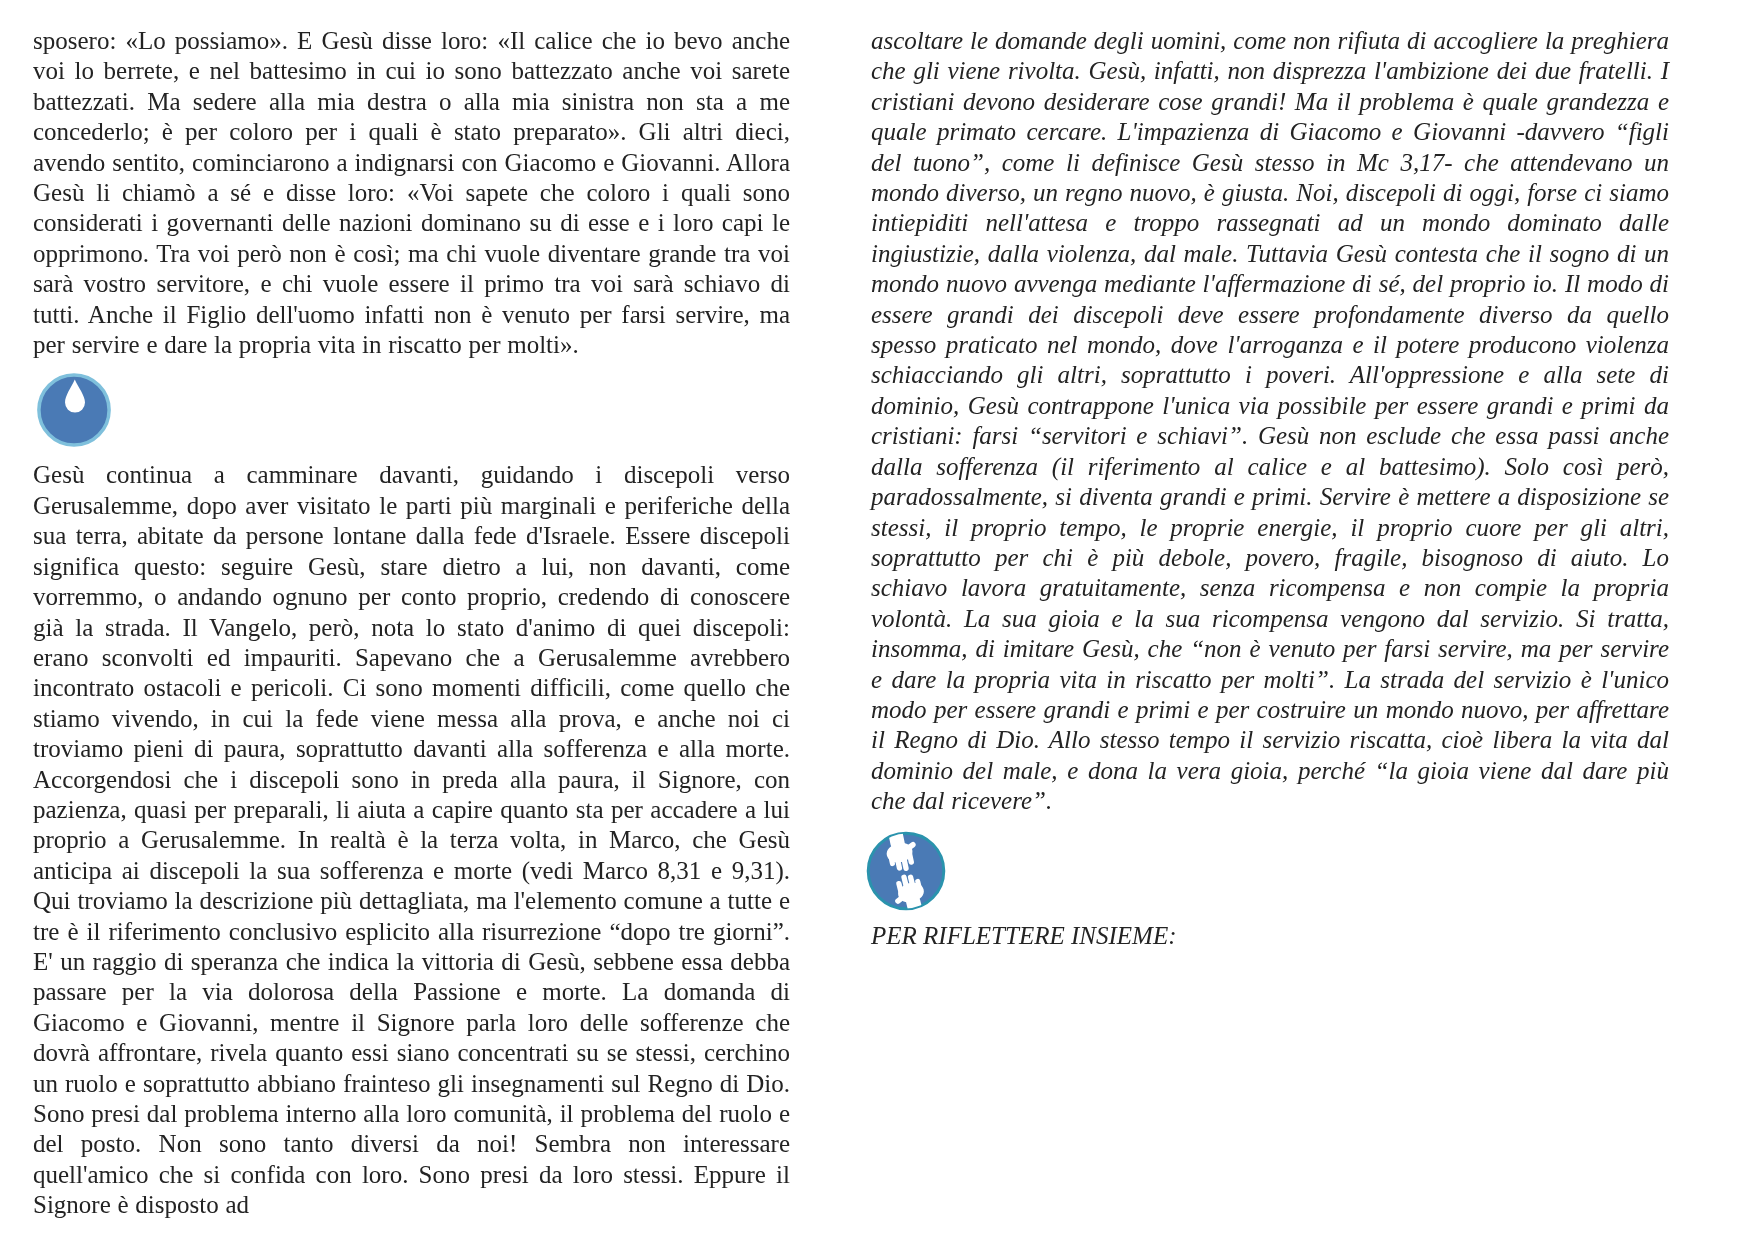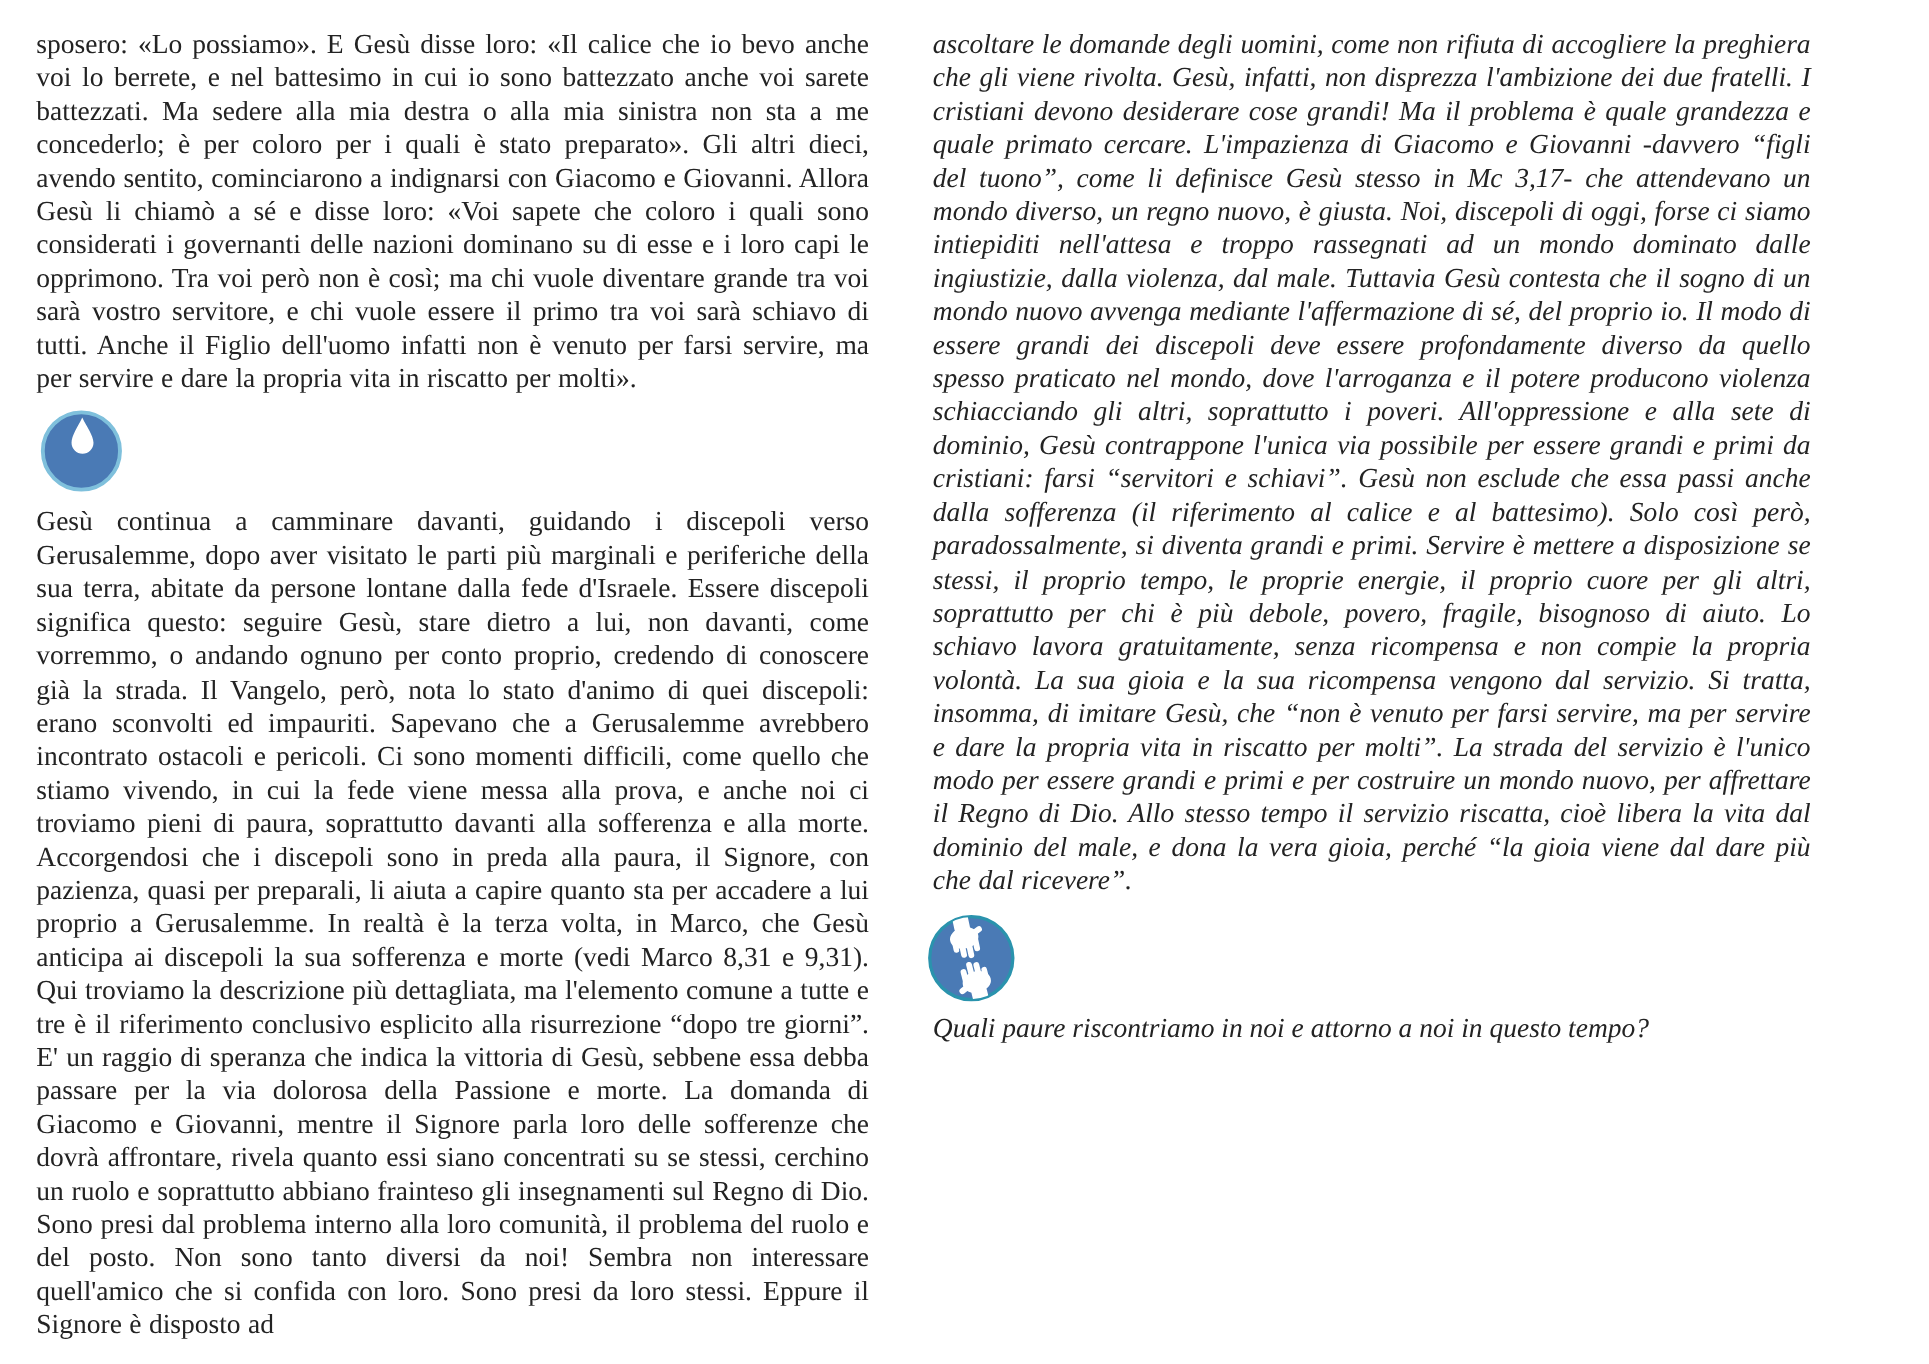--- a/index.html
+++ b/index.html
@@ -13,21 +13,21 @@
     overflow: hidden;
     font-family: "Liberation Serif", "DejaVu Serif", serif;
     color: #232323;
   }
   .page {
     box-sizing: border-box;
     width: 1754px;
     height: 1240px;
     padding: 26px 31px 20px 33px;
     display: flex;
-    gap: 58px;
+    gap: 81px;
   }
   .column { display: block; }
   .col-left  { width: 757px; flex: 0 0 757px; }
   .col-right { width: 798px; flex: 0 0 798px; font-style: italic; }
   p.body-text {
     margin: 0;
     font-size: 25px;
     line-height: 30.4px;
     text-align: justify;
     hyphens: auto;
@@ -119,17 +119,17 @@
             <rect x="-14.5" y="-9" width="6.3" height="23" rx="3.1"></rect>
             <rect x="-6.8" y="-15" width="6.3" height="29" rx="3.1"></rect>
             <rect x="0.8" y="-13" width="6.3" height="27" rx="3.1"></rect>
             <rect x="8" y="-6" width="6" height="20" rx="3"></rect>
             <rect x="-25" y="2" width="15" height="6.5" rx="3.2" transform="rotate(-25)"></rect>
           </g>
         </g>
       </svg>
     </div>
 
+    <div class="reflect-heading">PER RIFLETTERE INSIEME:</div>
 
-    <p class="question q1">Quali paure riscontriamo in noi e attorno a noi in questo tempo?</p>
   </div>
 
 </div>
 
 </body></html>

